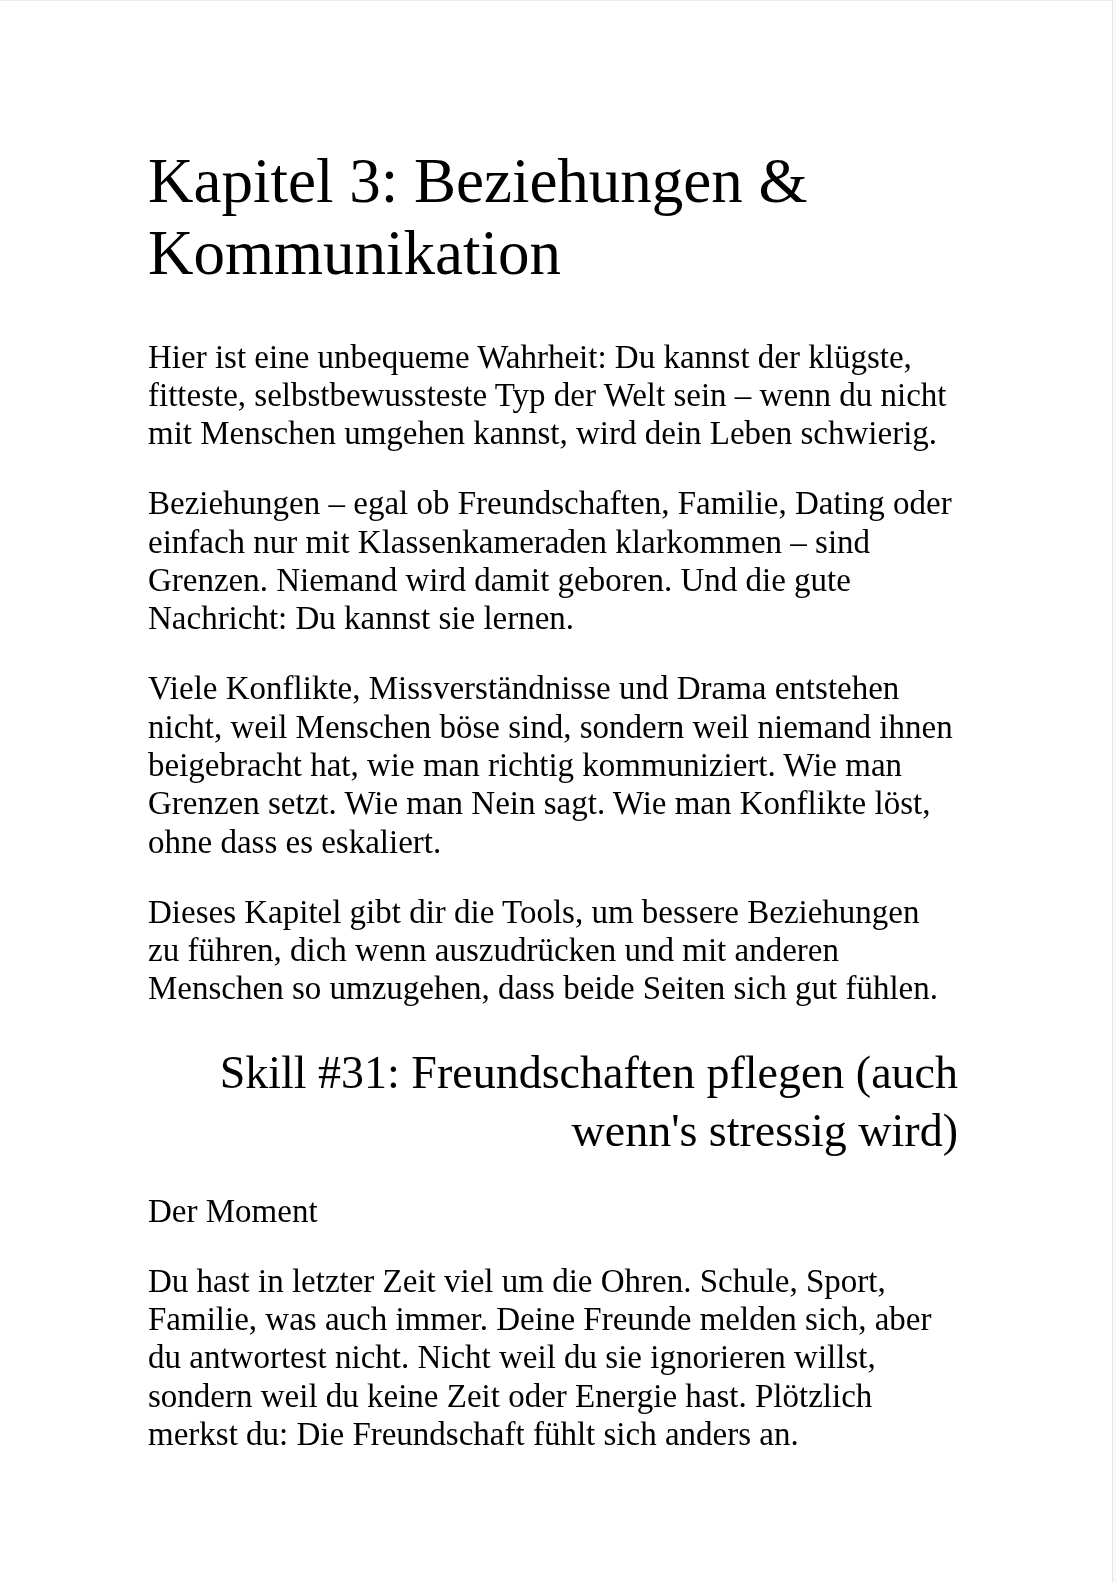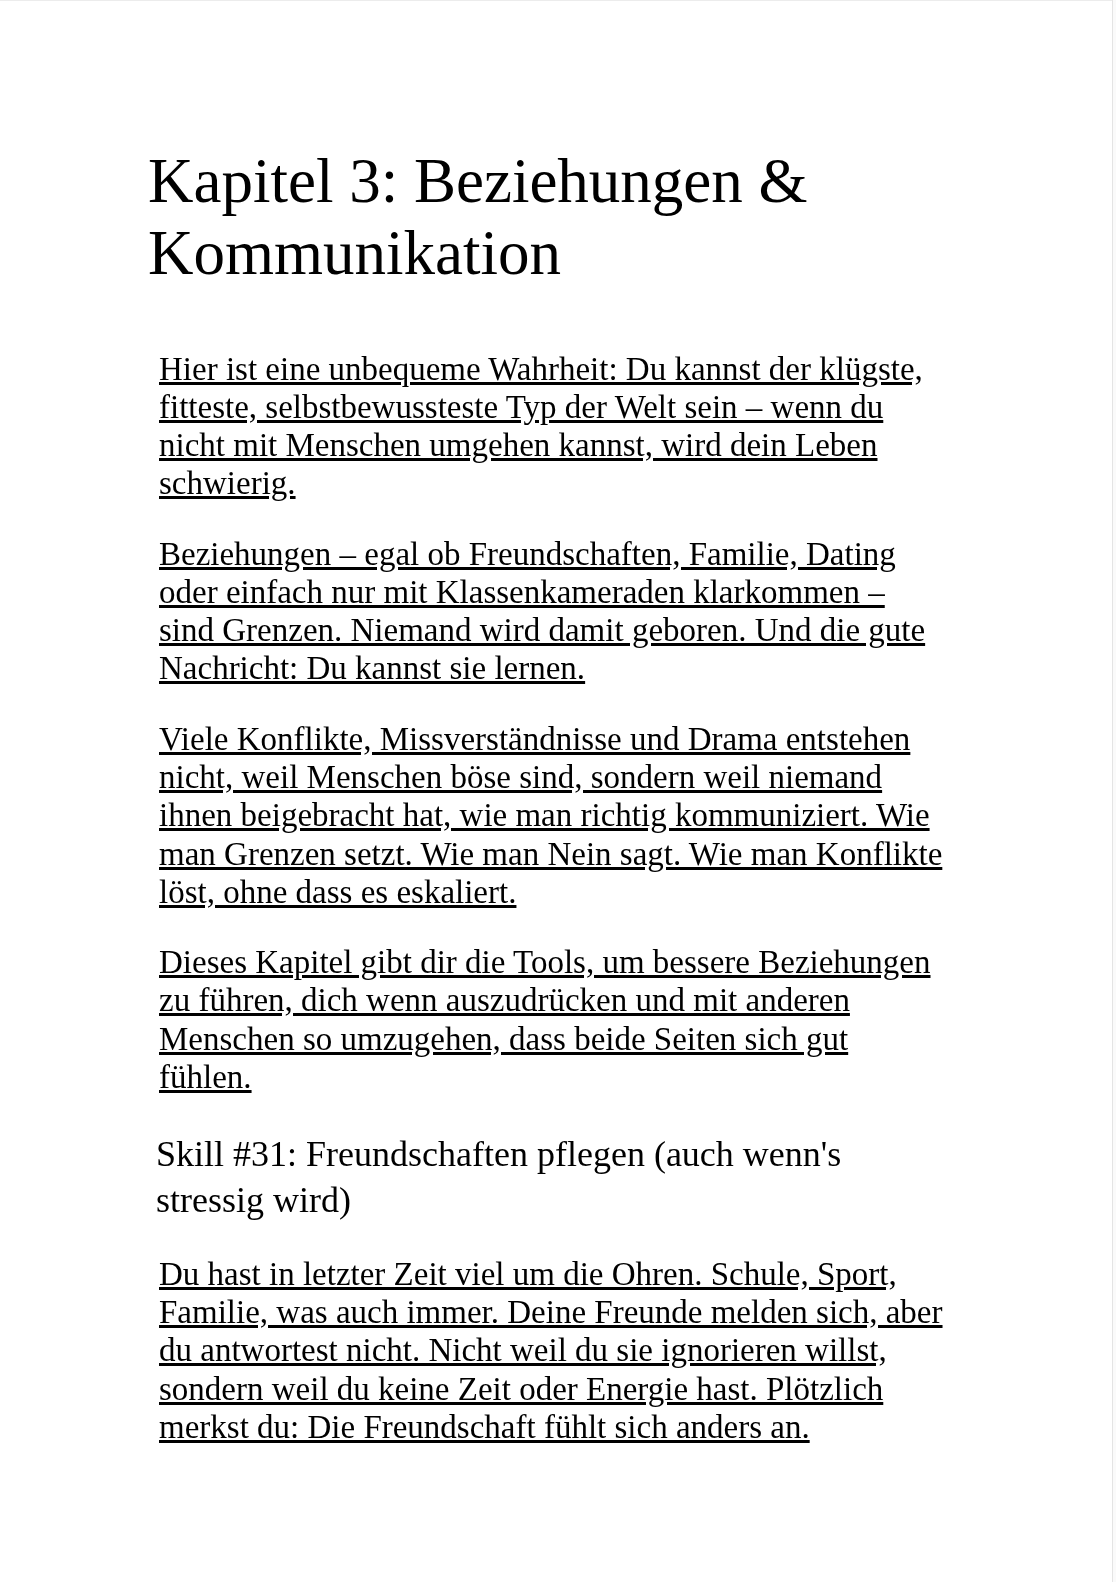--- a/index.html
+++ b/index.html
@@ -44,36 +44,36 @@
     box-sizing: border-box;
     width: 1112px;
     height: 1582px;
     padding: 146px 154px 0 148px;
     background: #ffffff;
   }
   h1.chapter-title {
     font-size: 63px;
     line-height: 1.14;
     font-weight: 400;
-    margin: 0 0 60px 0;
+    margin: 0 0 48px 0;
     color: #000000;
   }
   h2.skill-heading {
-    font-size: 36px;
+    font-size: 46px;
     line-height: 1.26;
     font-weight: 400;
     margin: 36px 0 32px 8px;
     color: #000000;
+    text-align: right;
   }
   p.body-paragraph {
     font-size: 33px;
     line-height: 1.16;
-    margin: 32px 11px;
+    margin: 32px 0;
     color: #000000;
-    text-decoration: underline;
   }
 </style>
 </head>
 <body>
 
 <div class="top-edge"></div>
 <div class="right-gutter"></div>
 <div class="right-edge"></div>
 
 <main class="page">
@@ -83,16 +83,17 @@
   <p class="body-paragraph">Hier ist eine unbequeme Wahrheit: Du kannst der klügste, fitteste, selbstbewussteste Typ der Welt sein – wenn du nicht mit Menschen umgehen kannst, wird dein Leben schwierig.</p>
 
   <p class="body-paragraph">Beziehungen – egal ob Freundschaften, Familie, Dating oder einfach nur mit Klassenkameraden klarkommen – sind Grenzen. Niemand wird damit geboren. Und die gute Nachricht: Du kannst sie lernen.</p>
 
   <p class="body-paragraph">Viele Konflikte, Missverständnisse und Drama entstehen nicht, weil Menschen böse sind, sondern weil niemand ihnen beigebracht hat, wie man richtig kommuniziert. Wie man Grenzen setzt. Wie man Nein sagt. Wie man Konflikte löst, ohne dass es eskaliert.</p>
 
   <p class="body-paragraph">Dieses Kapitel gibt dir die Tools, um bessere Beziehungen zu führen, dich wenn auszudrücken und mit anderen Menschen so umzugehen, dass beide Seiten sich gut fühlen.</p>
 
   <h2 class="skill-heading">Skill #31: Freundschaften pflegen (auch wenn's stressig wird)</h2>
 
+  <p class="body-paragraph">Der Moment</p>
 
   <p class="body-paragraph">Du hast in letzter Zeit viel um die Ohren. Schule, Sport, Familie, was auch immer. Deine Freunde melden sich, aber du antwortest nicht. Nicht weil du sie ignorieren willst, sondern weil du keine Zeit oder Energie hast. Plötzlich merkst du: Die Freundschaft fühlt sich anders an.</p>
 
 </main>
 
 </body></html>

